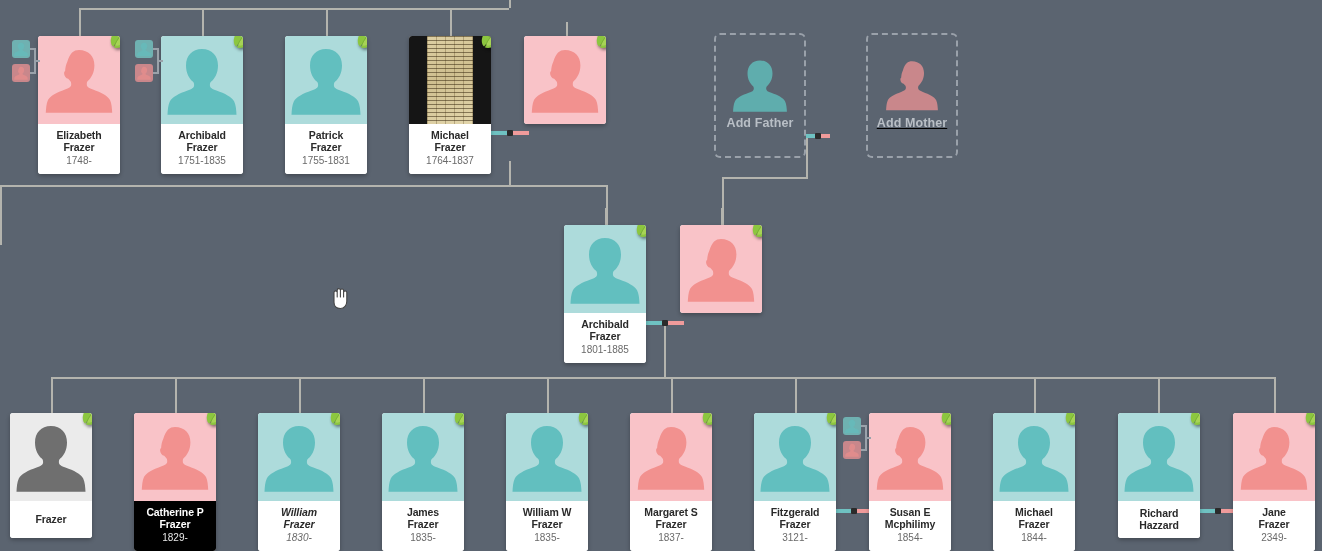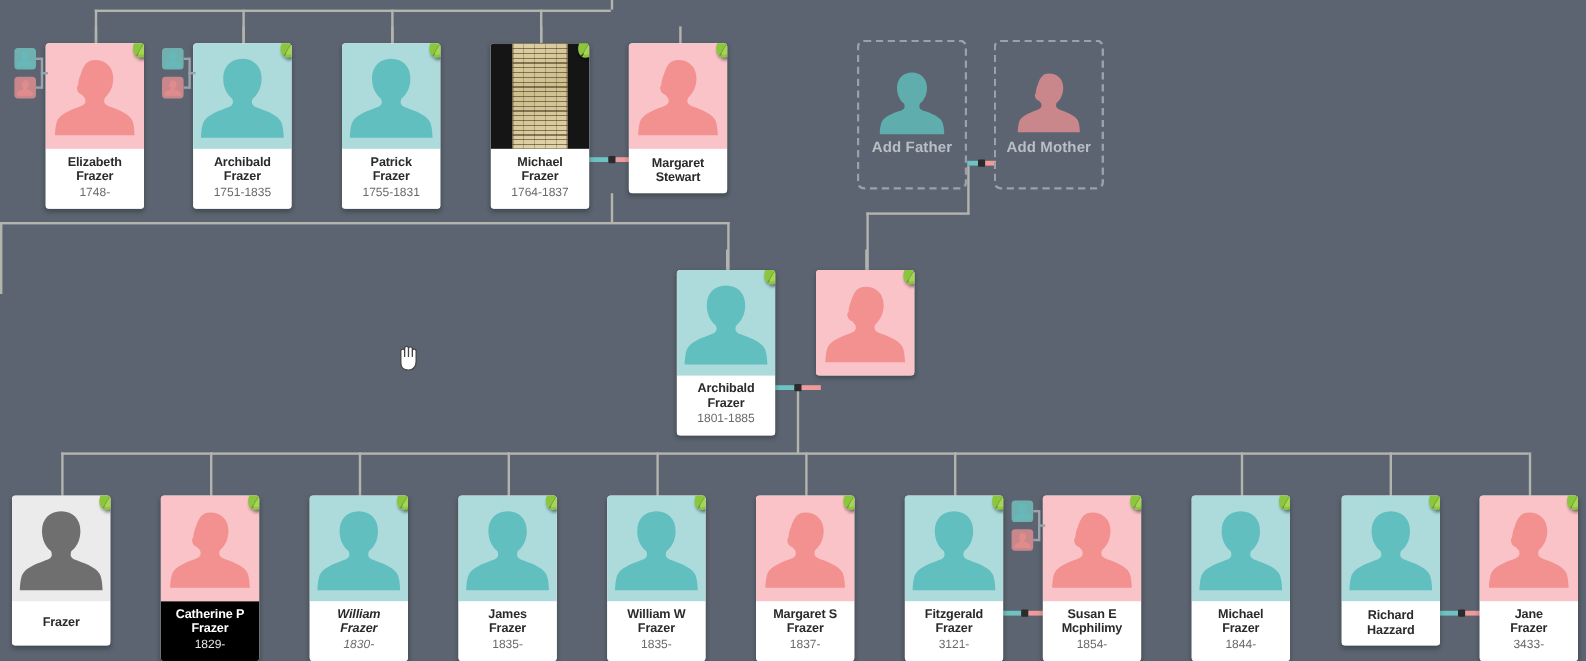--- a/index.html
+++ b/index.html
@@ -265,41 +265,37 @@
         </div>
       </div>
       <div class="card female" style="left: 524px; top: 36px;">
         <div class="photo">
           <div class="silho">
             <svg viewBox="0 0 82 88" preserveAspectRatio="xMidYMax meet">
               <path fill="#f2918f" d="M41 14c9.6 0 15.4 6.4 15.4 15.2 0 7.6-3.2 12.6-6.4 15.6 -1 1 -1.2 2 -1.2 3.6 0 2.6 2.4 3.6 6.2 5 8.2 3 14.6 6 17 10.6 1.6 3.2 2 8.8 2.2 12.8H7.8c.2-4 .6-9.6 2.2-12.8 2.4-4.6 8.8-7.6 17-10.6 3.8-1.4 6.2-2.4 6.2-5 0-1.6-.2-2.6-1.2-3.6 -.6-.6-1.2-1.2-1.8-2 -2.4-.6-3.6-2.6-4-4.6 -.3-1.6.1-2.8.9-3.2 .2-3 .8-6.4 2.2-9.2C32 17 35.6 14 41 14z"></path>
             </svg>
           </div>
         </div>
-        <div class="label">
-          <div class="nm">Margaret</div>
-          <div class="nm">Stewart</div>
-        </div>
         <div class="leaf">
           <svg viewBox="0 0 26 26">
             <path d="M21.5 3.2C14.5 2.4 7.6 5.6 5.4 11.9c-1.4 4 -.4 7.8 1.6 9.6l2.2-2.4 .6 .7 -2.1 2.4c2.4 1.4 6.2 1.1 9.3-1.4 5.2-4.2 6.1-12.5 4.5-17.6z" fill="#8cc63f"></path>
             <path d="M20.9 4.3c-5.2 4.6-9.3 10.1-11.9 15.9 1.9 .9 4.8 .4 7.2-1.6 4.5-3.6 5.6-10.3 4.7-14.3z" fill="#a7d356"></path>
             <path d="M21.4 3.4c-6 5.1-10.6 11.4-13.3 17.9" stroke="#5e9227" stroke-width=".8" fill="none" opacity=".55"></path>
           </svg>
         </div>
       </div>
     </div>
   <div id="placeholders-layer">
       <div class="addcard" style="left: 714px; top: 33px;">
         <div class="ph"><svg viewBox="0 0 82 88" preserveAspectRatio="xMidYMax meet">
             <path fill="#5fadad" d="M41 13c10 0 16 7 16 16.4 0 8-3.4 13.2-6.8 16.2 -1 .9-1.3 2-1.3 3.6 0 2.7 2.5 3.8 6.5 5.2 8.6 3.1 15.3 6.3 17.8 11.1 1.7 3.3 2.1 9.1 2.3 13.3H6.5c.2-4.2.6-10 2.3-13.3 2.5-4.8 9.2-8 17.8-11.1 4-1.4 6.5-2.5 6.5-5.2 0-1.6-.3-2.7-1.3-3.6C28.4 42.6 25 37.4 25 29.4 25 20 31 13 41 13z"></path>
           </svg></div>
         <div class="alab">Add Father</div>
       </div>
-      <div class="addcard" style="left: 828px; top: 33px;">
+      <div class="addcard" style="left: 866px; top: 33px; text-decoration: underline;">
         <div class="ph"><svg viewBox="0 0 82 88" preserveAspectRatio="xMidYMax meet">
             <path fill="#c9878b" d="M41 14c9.6 0 15.4 6.4 15.4 15.2 0 7.6-3.2 12.6-6.4 15.6 -1 1 -1.2 2 -1.2 3.6 0 2.6 2.4 3.6 6.2 5 8.2 3 14.6 6 17 10.6 1.6 3.2 2 8.8 2.2 12.8H7.8c.2-4 .6-9.6 2.2-12.8 2.4-4.6 8.8-7.6 17-10.6 3.8-1.4 6.2-2.4 6.2-5 0-1.6-.2-2.6-1.2-3.6 -.6-.6-1.2-1.2-1.8-2 -2.4-.6-3.6-2.6-4-4.6 -.3-1.6.1-2.8.9-3.2 .2-3 .8-6.4 2.2-9.2C32 17 35.6 14 41 14z"></path>
           </svg></div>
         <div class="alab">Add Mother</div>
       </div>
     </div>
   <div id="parents-layer">
       <div class="card male" style="left: 564px; top: 225px;">
         <div class="photo">
           <div class="silho">
@@ -562,21 +558,21 @@
         <div class="photo">
           <div class="silho">
             <svg viewBox="0 0 82 88" preserveAspectRatio="xMidYMax meet">
               <path fill="#f2918f" d="M41 14c9.6 0 15.4 6.4 15.4 15.2 0 7.6-3.2 12.6-6.4 15.6 -1 1 -1.2 2 -1.2 3.6 0 2.6 2.4 3.6 6.2 5 8.2 3 14.6 6 17 10.6 1.6 3.2 2 8.8 2.2 12.8H7.8c.2-4 .6-9.6 2.2-12.8 2.4-4.6 8.8-7.6 17-10.6 3.8-1.4 6.2-2.4 6.2-5 0-1.6-.2-2.6-1.2-3.6 -.6-.6-1.2-1.2-1.8-2 -2.4-.6-3.6-2.6-4-4.6 -.3-1.6.1-2.8.9-3.2 .2-3 .8-6.4 2.2-9.2C32 17 35.6 14 41 14z"></path>
             </svg>
           </div>
         </div>
         <div class="label">
           <div class="nm">Jane</div>
           <div class="nm">Frazer</div>
-          <div class="dt">3433-</div>
+          <div class="dt">2349-</div>
         </div>
         <div class="leaf">
           <svg viewBox="0 0 26 26">
             <path d="M21.5 3.2C14.5 2.4 7.6 5.6 5.4 11.9c-1.4 4 -.4 7.8 1.6 9.6l2.2-2.4 .6 .7 -2.1 2.4c2.4 1.4 6.2 1.1 9.3-1.4 5.2-4.2 6.1-12.5 4.5-17.6z" fill="#8cc63f"></path>
             <path d="M20.9 4.3c-5.2 4.6-9.3 10.1-11.9 15.9 1.9 .9 4.8 .4 7.2-1.6 4.5-3.6 5.6-10.3 4.7-14.3z" fill="#a7d356"></path>
             <path d="M21.4 3.4c-6 5.1-10.6 11.4-13.3 17.9" stroke="#5e9227" stroke-width=".8" fill="none" opacity=".55"></path>
           </svg>
         </div>
       </div>
     </div>

